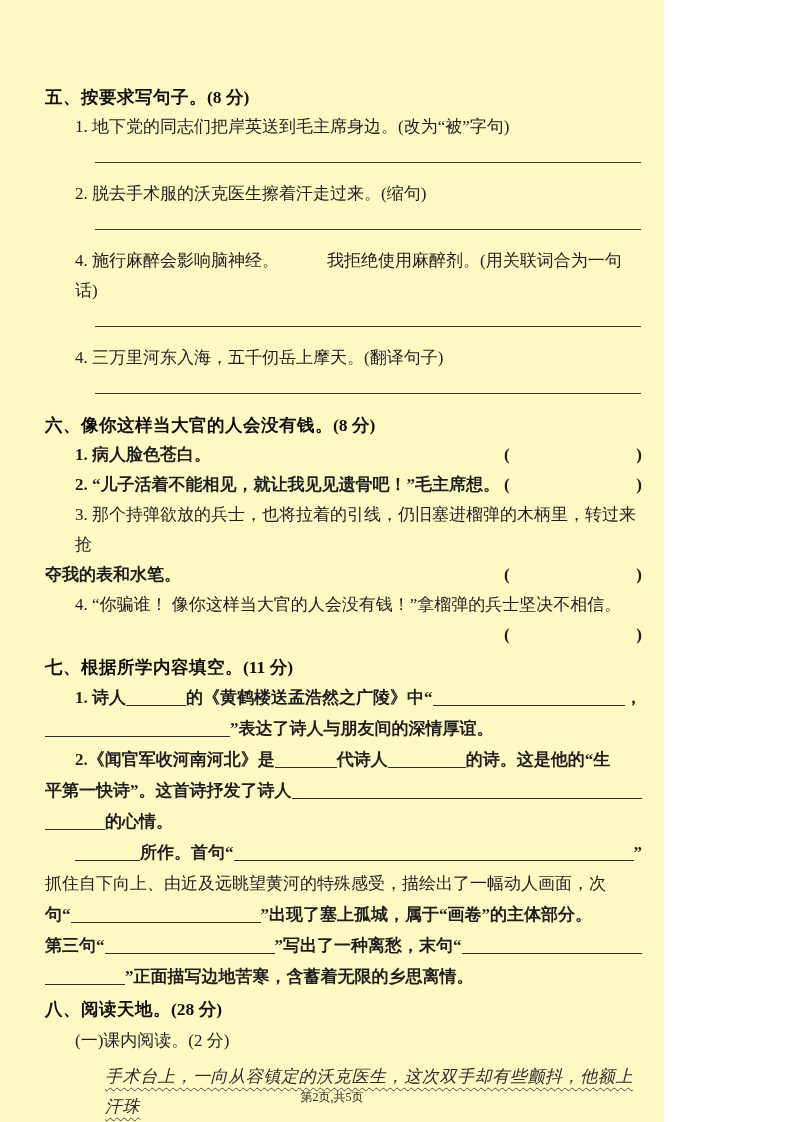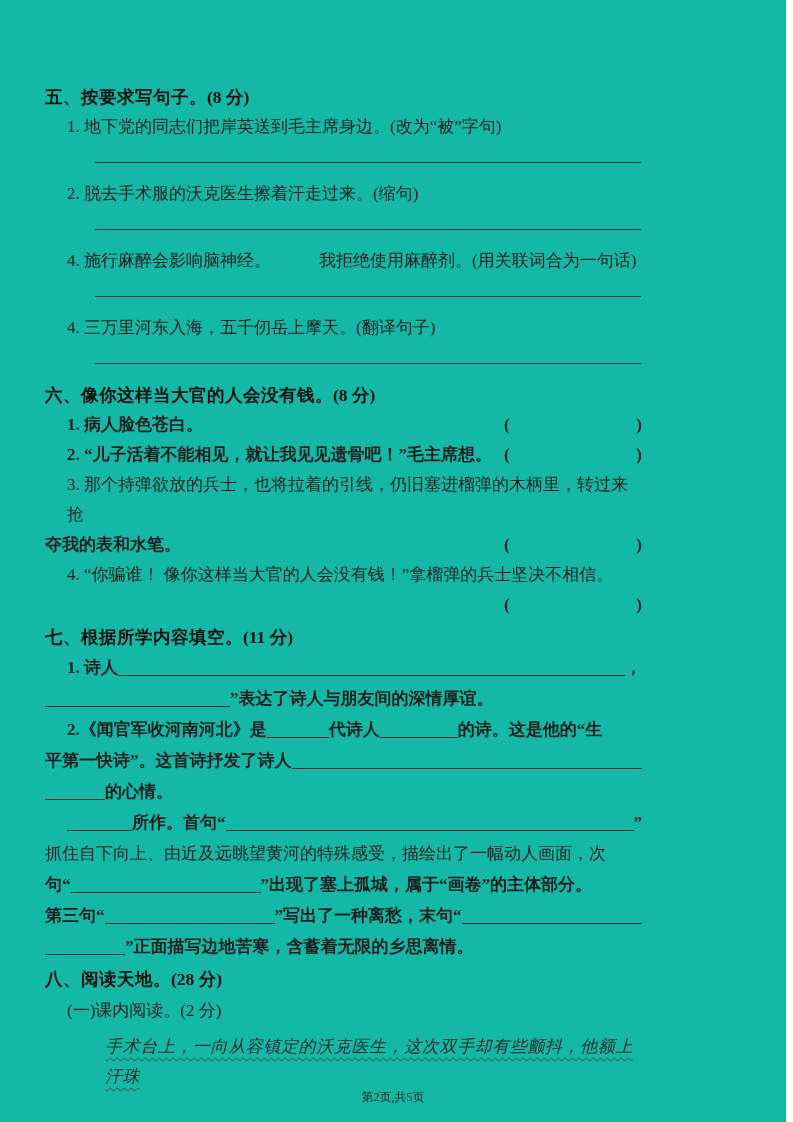--- a/index.html
+++ b/index.html
@@ -1,31 +1,31 @@
 <!DOCTYPE html>
 <html><head>
 <meta charset="utf-8">
 <style>
   html,body { margin:0; padding:0; background:#ffffff; }
   body {
     width:793px; height:1122px;
     font-family:"Liberation Serif","DejaVu Serif",serif;
     color:#1e1e1e;
   }
-  .page { position:relative; width:786px; height:1122px; overflow:hidden; background:#14b8a6; }
+  .page { position:relative; width:664px; height:1122px; overflow:hidden; background:#fef9c3; }
   .content { padding-top:82px; margin-left:45px; width:597px; font-size:17px; }
 
   .sec-title {
     font-family:"Liberation Sans","DejaVu Sans",sans-serif;
     font-weight:bold; font-size:17.5px; line-height:30px; color:#101010;
     letter-spacing:0.5px;
   }
   .sec-title .pts { font-family:"Liberation Serif","DejaVu Serif",serif; font-weight:600; letter-spacing:0; }
 
-  .item { margin-left:22px; line-height:30px; }
+  .item { margin-left:30px; line-height:30px; }
   .cont { line-height:30px; }
   .lh31 { line-height:31px; }
 
   .row { display:flex; align-items:baseline;font-weight:bold; }
   .row > span { flex:0 0 auto; white-space:nowrap; }
 
   .blank {
     display:inline-block; height:14px; position:relative; top:3px;
     border-bottom:1.5px solid #2d2d2d;
   }
@@ -119,20 +119,21 @@
           <span>)</span>
         </span>
     </div>
 
     <div class="sec-title mt2">
       <span>七、根据所学内容填空。</span><span class="pts">(11 分)</span>
     </div>
     <div class="item row lh31">
       <span>1. 诗人</span>
         <span class="blank" style="width:60px"></span>
+        <span>的《黄鹤楼送孟浩然之广陵》中“</span>
         <span class="blank grow"></span>
         <span>，</span>
     </div>
     <div class="cont row lh31">
       <span class="blank" style="width:185px"></span>
         <span>”表达了诗人与朋友间的深情厚谊。</span>
     </div>
     <div class="item row lh31">
       <span>2.《闻官军收河南河北》是</span>
         <span class="blank" style="width:62px"></span>

